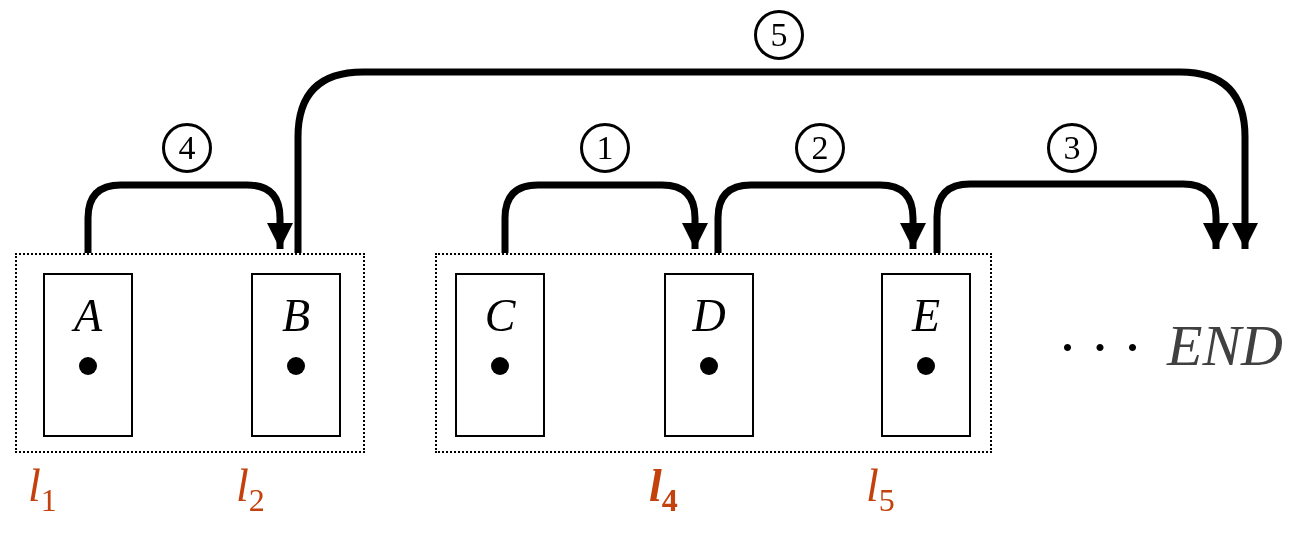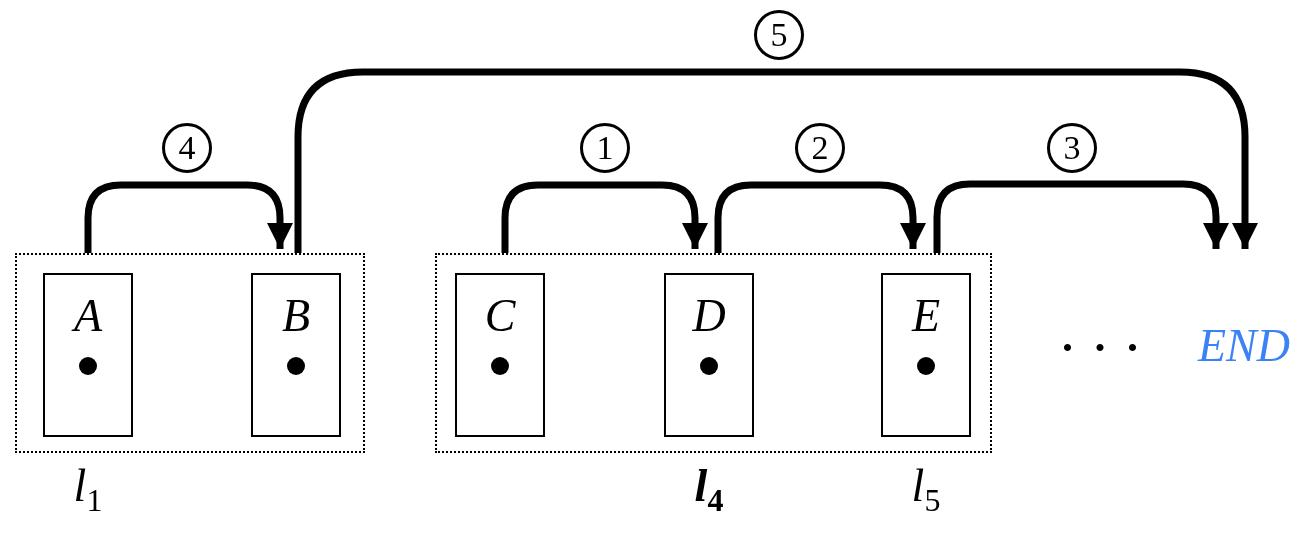--- a/index.html
+++ b/index.html
@@ -61,25 +61,24 @@
     width: 18px;
     height: 18px;
     border-radius: 50%;
     background: #000000;
     margin-top: 14px;
   }
   .slot-label {
     position: absolute;
     top: 458px;
     width: 120px;
-    text-align: center;
     font-style: italic;
     font-size: 46px;
     line-height: 56px;
-    color: #000000;
+    color: #c2410c;
   }
   .slot-label sub {
     font-size: 32px;
     font-style: normal;
     vertical-align: -10px;
     line-height: 0;
   }
   .ellipsis {
     position: absolute;
     left: 1040px;
@@ -91,25 +90,25 @@
     letter-spacing: 22px;
     text-indent: 22px;
     color: #000000;
     white-space: nowrap;
   }
   .end-label {
     position: absolute;
     left: 1160px;
     top: 320px;
     width: 130px;
-    text-align: right;
+    text-align: center;
     font-style: italic;
-    font-size: 46px;
+    font-size: 58px;
     line-height: 52px;
-    color: #3b82f6;
+    color: #404040;
   }
 </style>
 </head>
 <body>
 
 <div class="stage">
 
   <svg class="arrows-layer" width="1290" height="534" viewBox="0 0 1290 534" xmlns="http://www.w3.org/2000/svg">
     <defs>
       <marker id="ah" markerUnits="userSpaceOnUse" markerWidth="30" markerHeight="30" refX="26" refY="13" orient="auto">
@@ -159,20 +158,23 @@
     <div class="cell-dot"></div>
   </div>
   <div class="cell-box" style="left:881px; top:273px;">
     <div class="cell-letter">E</div>
     <div class="cell-dot"></div>
   </div>
 
   <div class="slot-label" style="left:28px;">
     <span>l</span><sub>1</sub>
   </div>
+  <div class="slot-label" style="left:236px;">
+    <span>l</span><sub>2</sub>
+  </div>
   <div class="slot-label" style="left:649px;font-weight:bold;">
     <span>l</span><sub>4</sub>
   </div>
   <div class="slot-label" style="left:866px;">
     <span>l</span><sub>5</sub>
   </div>
 
   <div class="ellipsis">•••</div>
   <div class="end-label">END</div>
 

